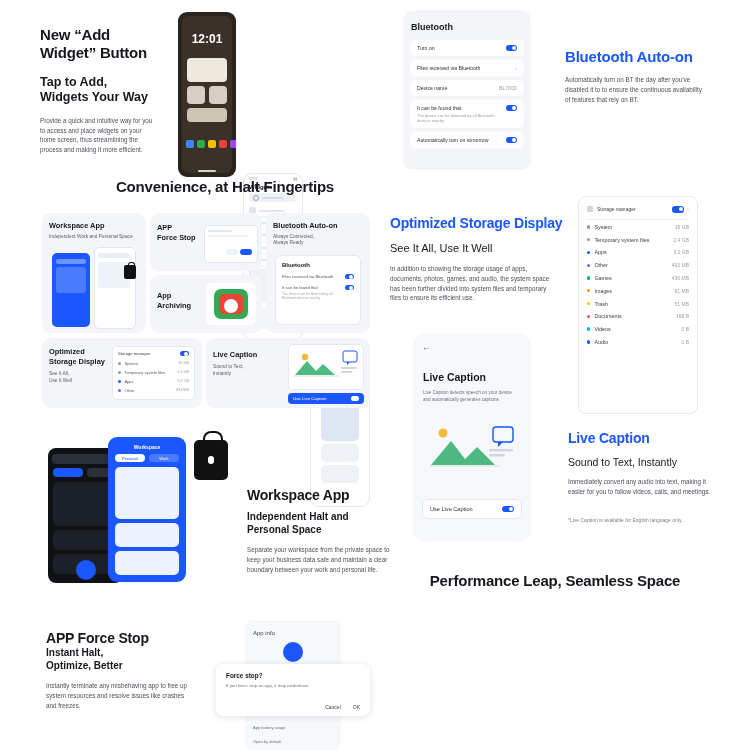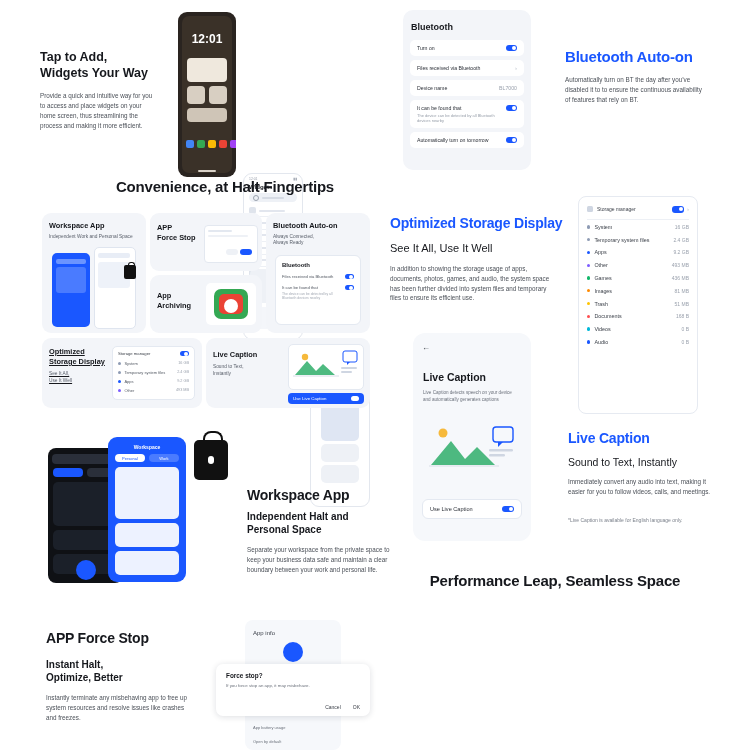--- a/index.html
+++ b/index.html
@@ -38,21 +38,22 @@
   .strow{display:flex;align-items:center;justify-content:space-between;padding:3.4px 8px;font-size:5.4px;color:#3a3f48;}
   .strow .lbl{display:flex;align-items:center;gap:4px;}
   .bullet{width:3.4px;height:3.4px;border-radius:50%;flex:none;}
   .amt{color:#9aa1ad;font-size:5px;}
   .note{font-size:5px;color:#7b818b;}
 </style>
 </head>
 <body>
 
 <div class="abs" style="left:40px;top:26px;width:128px;">
-  <div class="h2" style="margin-top:24px;white-space:pre-line;">Tap to Add,
+  <div class="h1">New “Add Widget” Button</div>
+  <div class="h2" style="margin-top:12px;white-space:pre-line;">Tap to Add,
 Widgets Your Way</div>
   <div class="body" style="margin-top:10px;width:118px;">Provide a quick and intuitive way for you to access and place widgets on your home screen, thus streamlining the process and making it more efficient.</div>
 </div>
 
 <div class="abs phone" style="left:178px;top:12px;width:58px;height:165px;background:#2a2420;border:none;">
   <div class="abs" style="left:4px;top:4px;right:4px;bottom:4px;border-radius:7px;background:#3a3128;"></div>
   <div class="abs" style="left:0;right:0;top:20px;text-align:center;color:#fff;font-size:12px;font-weight:bold;">12:01</div>
   <div class="abs" style="left:9px;top:46px;width:40px;height:24px;border-radius:4px;background:#efe8dd;"></div>
   <div class="abs" style="left:9px;top:74px;width:18px;height:18px;border-radius:4px;background:#d8cfc2;"></div>
   <div class="abs" style="left:31px;top:74px;width:18px;height:18px;border-radius:4px;background:#d8cfc2;"></div>
@@ -220,21 +221,21 @@
     <div style="padding:3px 6px;font-size:4.2px;color:#515761;">
       <div style="display:flex;justify-content:space-between;align-items:center;">
         <span>It can be found that</span>
         <span class="toggle" style="width:9px;height:5px;"></span>
       </div>
       <div style="font-size:3.4px;color:#a4aab4;margin-top:1.5px;line-height:1.3;width:62px;">The device can be detected by all Bluetooth devices nearby</div>
     </div>
   </div>
 </div>
 
-<div class="abs card" style="left:42px;top:338px;width:160px;height:70px;text-decoration:underline;">
+<div class="abs card" style="left:42px;top:338px;width:160px;height:70px;">
   <div class="h3" style="padding:9px 7px 0;font-size:7.4px;white-space:pre-line;">Optimized
 Storage Display</div>
   <div style="padding:5px 7px 0;font-size:4.8px;color:#5a606b;line-height:1.45;white-space:pre-line;">See It All,
 Use It Well</div>
   <div class="abs" style="left:70px;top:8px;right:7px;bottom:8px;border-radius:5px;background:#ffffff;border:1px solid #e4e9f1;">
     <div style="display:flex;justify-content:space-between;align-items:center;padding:4px 5px 3px;font-size:4.2px;color:#3a3f48;">
       <span>Storage manager</span>
       <span class="toggle" style="width:9px;height:5px;"></span>
     </div>
     <div style="display:flex;justify-content:space-between;padding:2px 5px;font-size:4px;color:#555b65;">
@@ -448,18 +449,18 @@
   <div style="padding:8px 10px 0;font-size:6.4px;font-weight:bold;color:#16181d;">Force stop?</div>
   <div style="padding:4px 10px 0;font-size:4.4px;color:#6c727c;">If you force stop an app, it may misbehave.</div>
   <div style="position:absolute;right:10px;bottom:6px;display:flex;gap:12px;font-size:5px;color:#3a3f48;">
     <span>Cancel</span>
     <span>OK</span>
   </div>
 </div>
 
 <div class="abs" style="left:46px;top:630px;width:160px;">
   <div class="h1" style="font-size:14px;">APP Force Stop</div>
-  <div class="h2" style="margin-top:12px;white-space:pre-line;font-size:10px;">Instant Halt,
+  <div class="h2" style="margin-top:0;white-space:pre-line;font-size:10px;">Instant Halt,
 Optimize, Better</div>
   <div class="body" style="margin-top:9px;width:150px;">Instantly terminate any misbehaving app to free up system resources and resolve issues like crashes and freezes.</div>
 </div>
 
 <div class="abs sectiontitle" style="left:390px;top:572px;width:330px;">Performance Leap, Seamless Space</div>
 
 </body></html>

